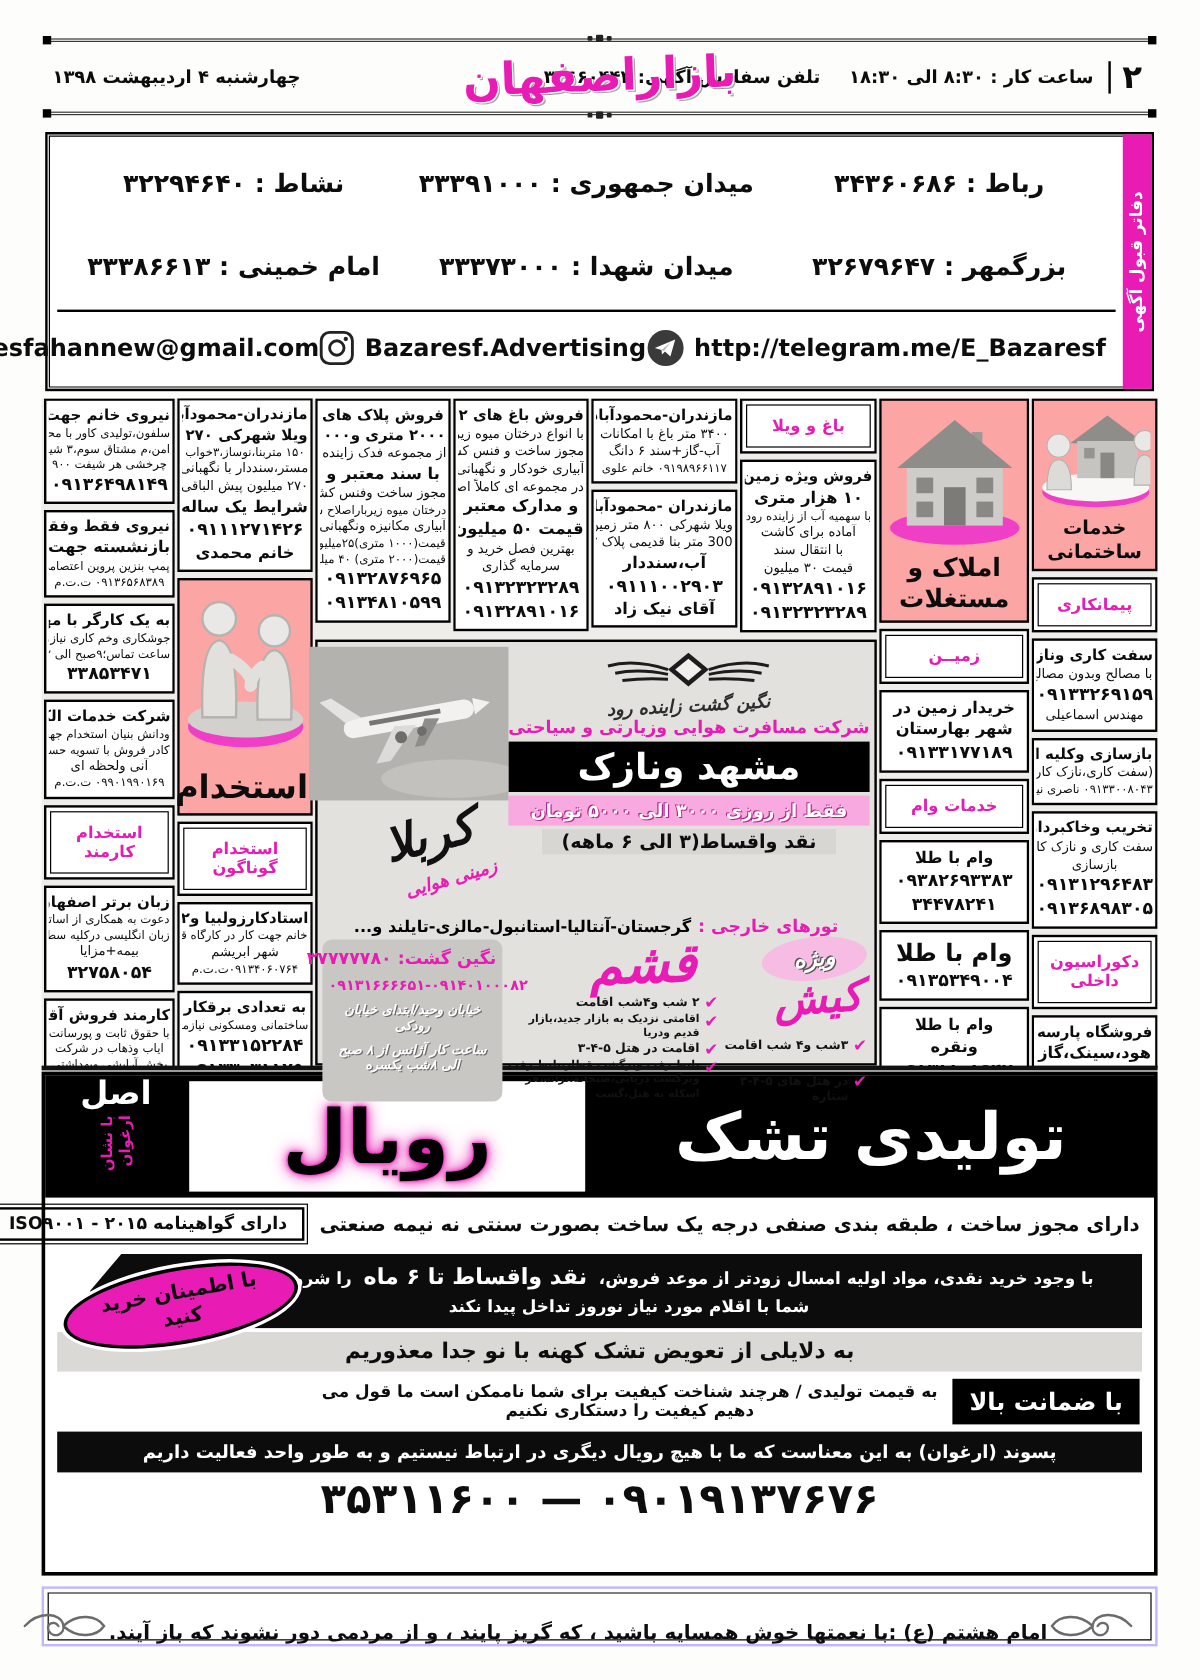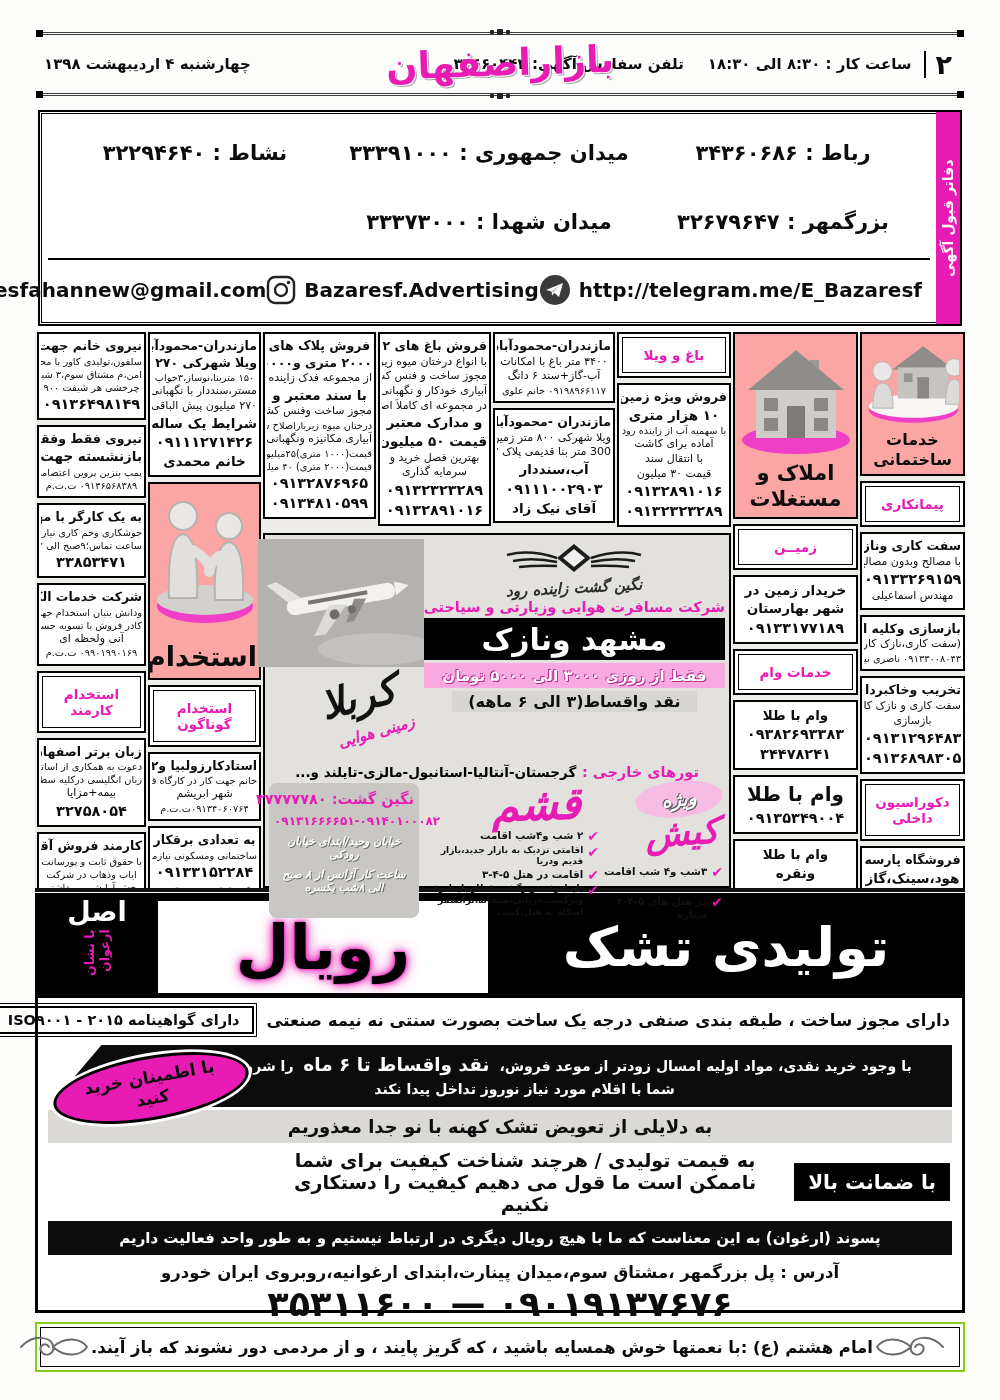--- a/index.html
+++ b/index.html
@@ -134,30 +134,30 @@
     display:flex;align-items:center;justify-content:center;text-align:center;
     padding:0 26px 0 48px;font-weight:bold;font-size:14px;line-height:1.55;}
   .ribbon-black .hl{font-size:18.5px;padding:0 5px;}
   .mat-badge{position:absolute;left:14px;top:160px;width:198px;height:64px;background:var(--mag);
     border:3px solid #000;box-shadow:0 0 0 3px #fff;border-radius:50%;transform:rotate(-10deg);
     display:flex;align-items:center;justify-content:center;text-align:center;
     font-weight:bold;font-size:17px;line-height:1.25;z-index:6;padding:0 16px;}
   .mat-gray{margin:3px 10px;background:#dbd9d5;text-align:center;font-weight:bold;font-size:18px;padding:6px;}
   .mat-warranty{display:flex;align-items:center;gap:12px;padding:3px 12px 3px 230px;}
   .warr-label{background:#000;color:#fff;font-weight:bold;font-size:20px;padding:7px 14px;white-space:nowrap;}
-  .warr-text{flex:1;font-weight:bold;font-size:19px;text-align:center;}
+  .warr-text{flex:1;font-weight:bold;font-size:14px;text-align:center;}
   .mat-suffix{margin:3px 10px;background:#0c0c0c;color:#fff;font-weight:bold;font-size:15px;
     text-align:center;padding:8px 4px;}
   .mat-address{text-align:center;font-weight:bold;font-size:16.5px;padding:5px 4px 2px 4px;}
   .mat-phone{text-align:center;font-weight:bold;font-size:35px;direction:ltr;letter-spacing:2px;}
 
   
-  .footer{position:absolute;top:1322px;left:35px;width:930px;height:50px;border:2px solid #84cc16;
+  .footer{position:absolute;top:1322px;left:35px;width:930px;height:50px;border:2px solid #c4b5fd;
     box-shadow:0 0 0 3px #fff inset,0 0 0 4px #000 inset;background:#fff;
-    display:flex;align-items:center;justify-content:space-between;padding:0 16px;}
+    display:flex;align-items:flex-end;justify-content:space-between;padding:0 16px;}
   .fquote{font-weight:bold;font-size:16.5px;white-space:nowrap;}
   .orn{flex-shrink:0;}
 </style>
 </head>
 <body>
 
 <div class="band">
   <div class="sq" style="top:-5px;right:-2px"></div>
   <div class="sq" style="top:-5px;left:-2px"></div>
   <div class="sq" style="bottom:-5px;right:-2px"></div>
@@ -180,20 +180,21 @@
 </div>
 
 <div class="contact">
   <div class="cstrip">دفاتر قبول آگهی</div>
   <div class="cgrid">
     <div class="office">رباط : ۳۴۳۶۰۶۸۶</div>
     <div class="office">میدان جمهوری : ۳۳۳۹۱۰۰۰</div>
     <div class="office">نشاط : ۳۲۲۹۴۶۴۰</div>
     <div class="office">بزرگمهر : ۳۲۶۷۹۶۴۷</div>
     <div class="office">میدان شهدا : ۳۳۳۷۳۰۰۰</div>
+    <div class="office">امام خمینی : ۳۳۳۸۶۶۱۳</div>
   </div>
   <div class="csocial">
     <div class="soc">
       <span>
         <svg width="32" height="32" viewBox="0 0 32 32">
             <circle cx="16" cy="16" r="15" fill="#3a3a3a"></circle>
             <path d="M7 16 L24 9 L20 23 L15.5 19 L13 21.5 L12.6 17.6 Z" fill="#fff"></path>
             <path d="M12.6 17.6 L20.5 11 L14.6 18.6 Z" fill="#bbb"></path>
           </svg>
       </span>
@@ -563,21 +564,20 @@
       </div>
     </div>
   </div>
   <div class="mat-badge">با اطمینان خرید کنید</div>
   <div class="mat-gray">به دلایلی از تعویض تشک کهنه با نو جدا معذوریم</div>
   <div class="mat-warranty">
     <div class="warr-label">با ضمانت بالا</div>
     <div class="warr-text">به قیمت تولیدی / هرچند شناخت کیفیت برای شما ناممکن است ما قول می دهیم کیفیت را دستکاری نکنیم</div>
   </div>
   <div class="mat-suffix">پسوند (ارغوان) به این معناست که ما با هیچ رویال دیگری در ارتباط نیستیم و به طور واحد فعالیت داریم</div>
-  <div class="mat-address">آدرس : پل بزرگمهر ،مشتاق سوم،میدان پینارت،ابتدای ارغوانیه،روبروی ایران خودرو</div>
   <div class="mat-phone">۳۵۳۱۱۶۰۰ — ۰۹۰۱۹۱۳۷۶۷۶</div>
 </div>
 
 <div class="footer">
   <svg class="orn" width="74" height="30" viewBox="0 0 74 30">
     <path d="M70 15 C58 2 40 4 38 14 C36 22 46 26 50 19 C53 13 45 10 42 15 M38 15 C26 4 10 6 4 15 C10 24 26 26 38 15" stroke="#6b6b6b" stroke-width="2" fill="none" stroke-linecap="round"></path>
   </svg>
   <div class="fquote">امام هشتم (ع) :با نعمتها خوش همسایه باشید ، که گریز پایند ، و از مردمی دور نشوند که باز آیند.</div>
   <svg class="orn" width="74" height="30" viewBox="0 0 74 30" style="transform:scaleX(-1)">
     <path d="M70 15 C58 2 40 4 38 14 C36 22 46 26 50 19 C53 13 45 10 42 15 M38 15 C26 4 10 6 4 15 C10 24 26 26 38 15" stroke="#6b6b6b" stroke-width="2" fill="none" stroke-linecap="round"></path>

